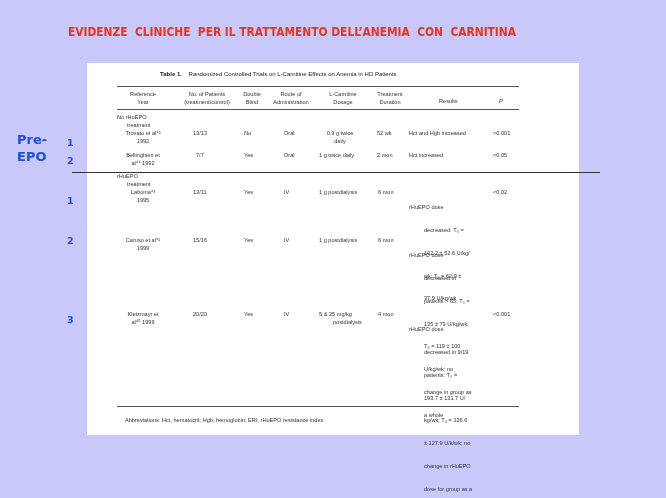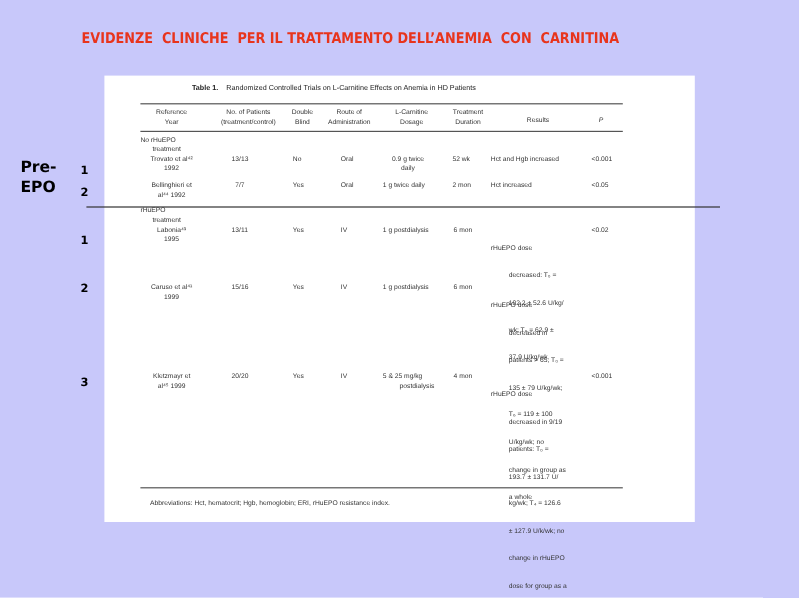--- a/index.html
+++ b/index.html
@@ -13,21 +13,21 @@
       color: #e8341c; font-weight: bold; font-size: 12.4px;
       letter-spacing: 0; white-space: pre;
       font-family: "DejaVu Sans", sans-serif;
       transform: scaleX(0.86); transform-origin: left top;
     }
     .panel {
       position: absolute; left: 87px; top: 63px; width: 492px; height: 372px;
       background: #ffffff;
     }
     .side-label {
-      position: absolute; color: #000000; font-weight: bold;
+      position: absolute; color: #1d4ed8; font-weight: bold;
       font-family: "DejaVu Sans", sans-serif;
     }
     .pre-epo { left: 17px; top: 131px; font-size: 13px; line-height: 17px; }
     .num { font-size: 9.5px; }
     .divider {
       position: absolute; left: 72px; top: 172px; width: 528px; height: 1px;
       background: #333;
     }
     .table-caption {
       position: absolute; left: 73px; top: 8px; font-size: 6px; color: #222; white-space: pre;

